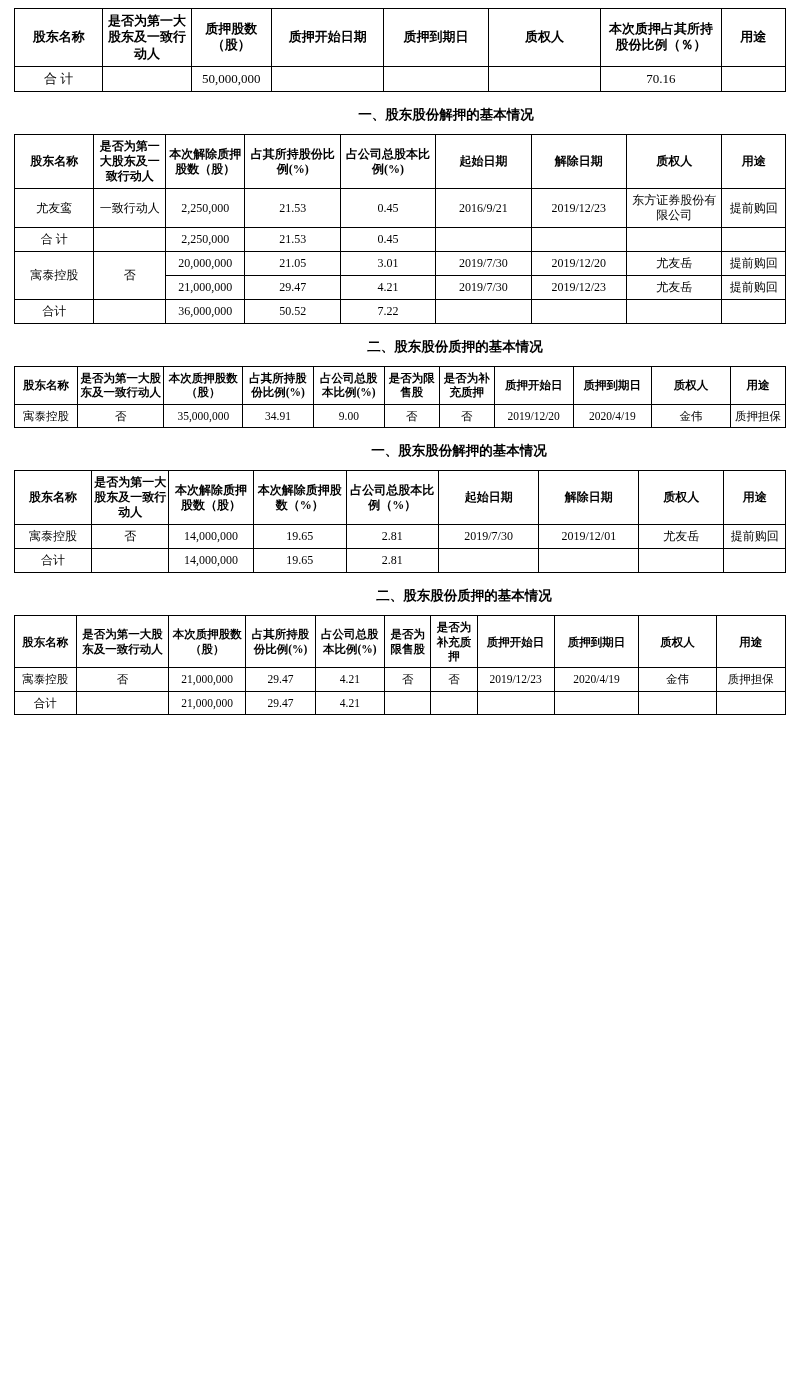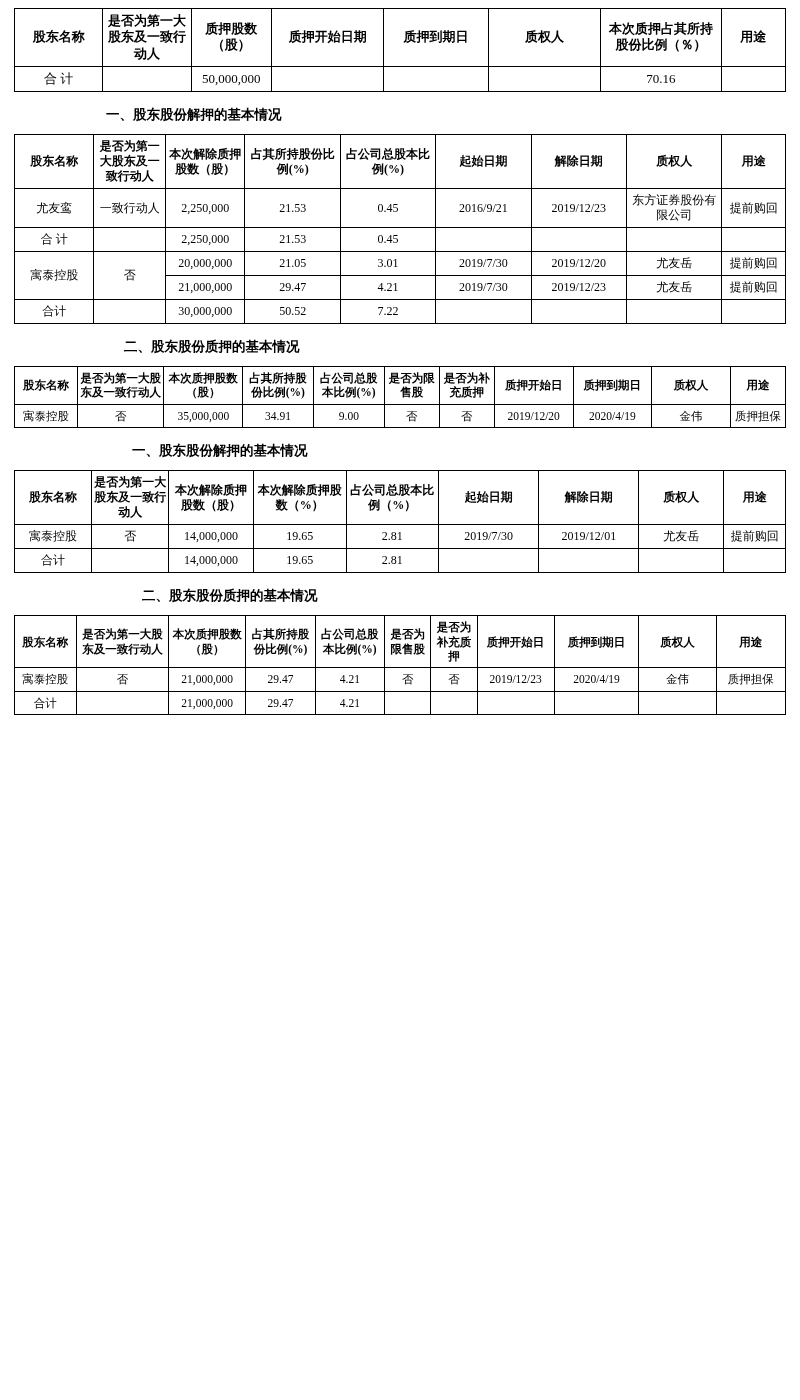--- a/index.html
+++ b/index.html
@@ -41,21 +41,21 @@
   }
   .t-sub td, .t-sub th {
     font-size: 12px;
   }
   .t-small td, .t-small th {
     font-size: 11.5px;
   }
   .section-title {
     font-weight: bold;
     font-size: 13.5px;
-    text-align: left;
+    text-align: center;
     padding: 14px 0 10px 92px;
   }
   .section-title.indent-b {
     padding-left: 110px;
   }
   .section-title.indent-c {
     padding-left: 118px;
   }
   .section-title.indent-d {
     padding-left: 128px;
@@ -165,21 +165,21 @@
       <td>29.47</td>
       <td>4.21</td>
       <td>2019/7/30</td>
       <td>2019/12/23</td>
       <td>尤友岳</td>
       <td>提前购回</td>
     </tr>
     <tr>
       <td>合计</td>
       <td></td>
-      <td>30,000,000</td>
+      <td>36,000,000</td>
       <td>50.52</td>
       <td>7.22</td>
       <td></td>
       <td></td>
       <td></td>
       <td></td>
     </tr>
   </tbody>
     </table>
 

